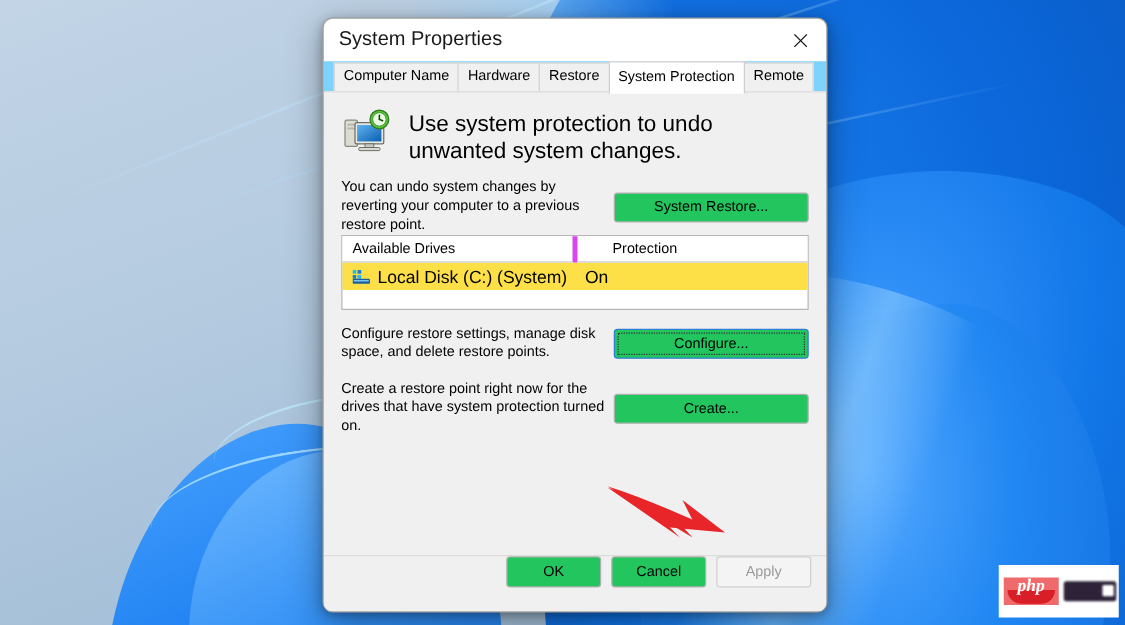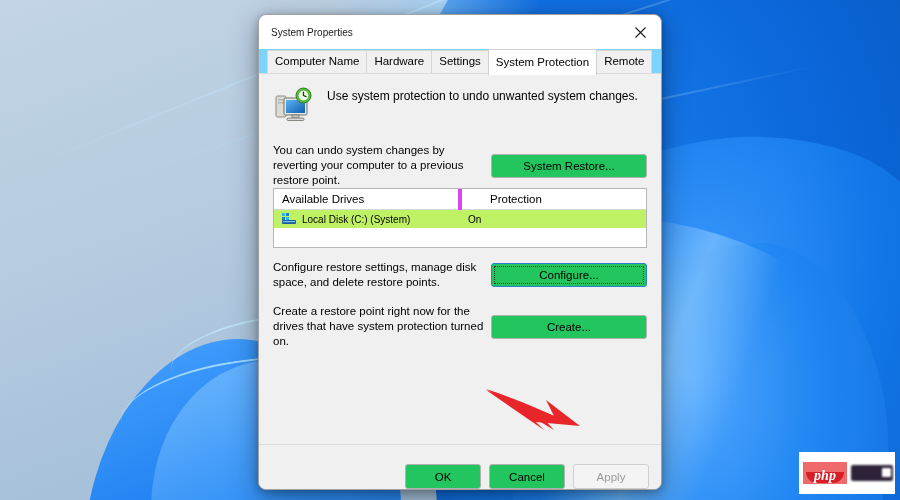--- a/index.html
+++ b/index.html
@@ -132,21 +132,21 @@
     height: 34px;
     background: #ffffff;
     display: flex;
     align-items: center;
     flex: 0 0 auto;
     border-top-left-radius: 8px;
     border-top-right-radius: 8px;
   }
   .title-text {
     margin-left: 12px;
-    font-size: 10px;
+    font-size: 16px;
     color: #1a1a1a;
   }
   .close-btn {
     margin-left: auto;
     width: 42px; height: 34px;
     display: flex; align-items: center; justify-content: center;
     font-size: 14px; color: #222;
     border-top-right-radius: 8px;
   }
 
@@ -190,21 +190,21 @@
   }
 
   
   .hdr-row {
     display: flex;
     align-items: flex-start;
     padding-top: 12px;
     height: 46px;
   }
   .sysprot-icon { width: 40px; height: 38px; position: relative; flex: 0 0 auto; margin-left: 2px; }
-  .hdr-text { font-size: 12px; color: #000; margin-left: 12px; margin-top: 3px; }
+  .hdr-text { font-size: 18px; color: #000; margin-left: 12px; margin-top: 3px; }
 
   
   .group-head {
     display: flex;
     align-items: center;
     margin-top: 12px;
   }
   .group-label { font-size: 12px; color: #000; white-space: nowrap; }
   .group-line { flex: 1 1 auto; height: 1px; background: #b9b9b9; margin-left: 8px; }
 
@@ -253,36 +253,36 @@
     font-weight: normal;
     font-size: 11.5px;
     color: #000;
     text-align: left;
     padding: 4px 0 4px 8px;
     border-bottom: 1px solid #d8d8d8;
     background: #ffffff;
   }
   .tbl th.col-prot { border-left: 4px solid #d946ef; padding-left: 28px; }
   .tbl td {
-    font-size: 10px;
+    font-size: 14px;
     color: #000;
     padding: 3px 0 3px 8px;
-    background: #bef264;
+    background: #fde047;
   }
   .drive-cell { display: flex; align-items: center; }
   .drive-icon { width: 14px; height: 12px; position: relative; margin-right: 6px; flex: 0 0 auto; }
 
   
   .btnbar {
     flex: 0 0 auto;
     height: 44px;
     background: #f0f0f0;
     border-top: 1px solid #dcdcdc;
     display: flex;
-    align-items: flex-end;
+    align-items: flex-start;
     justify-content: flex-end;
     padding-right: 12px;
     gap: 8px;
   }
   .btnbar .btn { min-width: 76px; height: 25px; }
 
   
   #arrow { position: absolute; left: 484px; top: 386px; width: 118px; height: 48px; pointer-events: none; }
 
   
@@ -292,21 +292,21 @@
     width: 96px; height: 42px;
     background: #ffffff;
     display: flex;
     align-items: center;
     padding-left: 4px;
     box-sizing: border-box;
   }
   .php-logo {
     width: 44px; height: 22px;
     background: #ef6b6b;
-    display: flex; align-items: flex-end; justify-content: center;
+    display: flex; align-items: flex-start; justify-content: center;
     position: relative;
   }
   .php-logo .php-text {
     font-family: "Liberation Serif", serif;
     font-style: italic;
     font-weight: bold;
     font-size: 14px;
     color: #ffffff;
     z-index: 2;
   }
@@ -362,21 +362,21 @@
         <svg width="11" height="11" viewBox="0 0 11 11">
           <line x1="0.5" y1="0.5" x2="10.5" y2="10.5" stroke="#1b1b1b" stroke-width="1.1"></line>
           <line x1="10.5" y1="0.5" x2="0.5" y2="10.5" stroke="#1b1b1b" stroke-width="1.1"></line>
         </svg>
       </div>
     </div>
 
     <div class="tabstrip">
       <div class="tab">Computer Name</div>
       <div class="tab">Hardware</div>
-      <div class="tab">Settings</div>
+      <div class="tab">Restore</div>
       <div class="tab active">System Protection</div>
       <div class="tab">Remote</div>
     </div>
 
     <div class="tabpanel">
 
       <div class="hdr-row">
         <div class="sysprot-icon">
           <svg width="40" height="38" viewBox="0 0 40 38">
 

